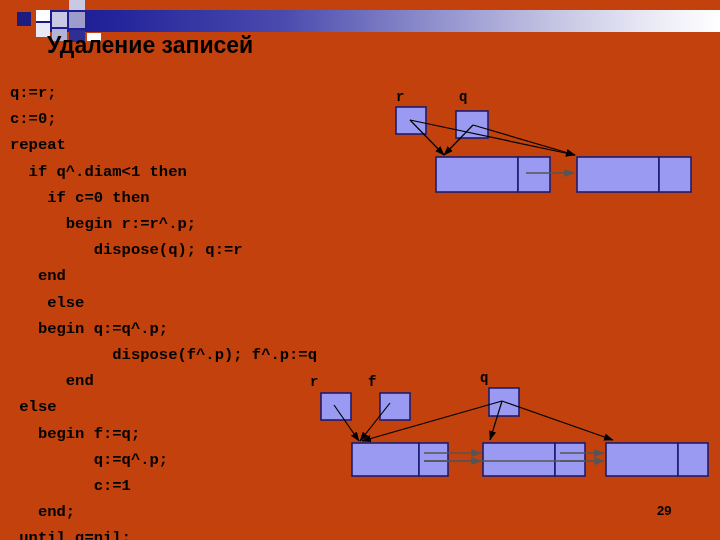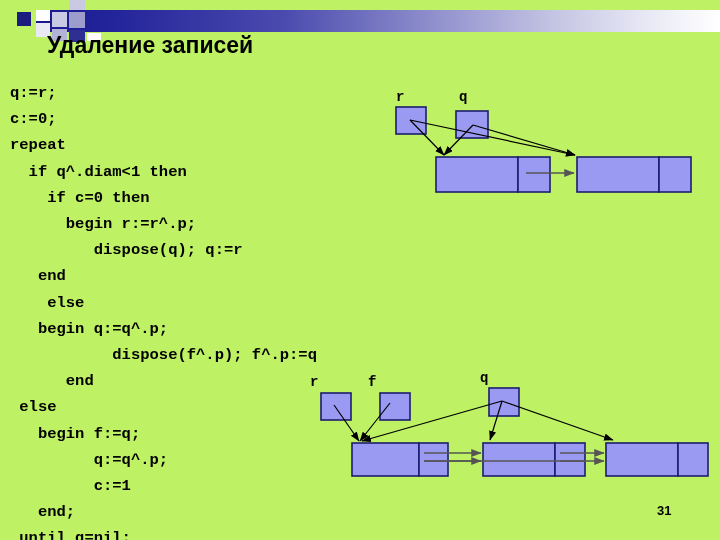--- a/index.html
+++ b/index.html
@@ -3,21 +3,21 @@
 <meta charset="utf-8">
 <style>
   html,body{margin:0;padding:0;}
   body{
     width:720px;height:540px;
     background:#ffffff;
     font-family:"Liberation Sans", sans-serif;
     overflow:hidden;
     position:relative;
   }
-  #slide{position:relative;width:720px;height:540px;background:#bef264;overflow:hidden;}
+  #slide{position:relative;width:720px;height:540px;background:#c2410c;overflow:hidden;}
 
   
   #banner{position:absolute;left:0;top:0;width:720px;height:70px;}
   .band{
     position:absolute;left:36px;top:10px;width:684px;height:22px;
     background:linear-gradient(to right,#17178f 0%,#25259b 12%,#4a4aae 36%,#8f8fcd 58%,#c5c5e4 76%,#eaeaf6 90%,#ffffff 100%);
   }
   .sq{position:absolute;}
   .title{
     position:absolute;left:47px;top:32px;
@@ -163,15 +163,15 @@
 
     <path class="arrg" marker-end="url(#ahg2)" d="M134,85 L191,85"></path>
     <path class="arrg" marker-end="url(#ahg2)" d="M134,93 L191,93"></path>
 
     <path class="arrg" d="M134,93 L296,93"></path>
 
     <path class="arrg" marker-end="url(#ahg2)" d="M270,85 L314,85"></path>
     <path class="arrg" marker-end="url(#ahg2)" d="M270,93 L314,93"></path>
   </svg>
 
-  <div id="pagenum">31</div>
+  <div id="pagenum">29</div>
 
 </div>
 
 </body></html>

